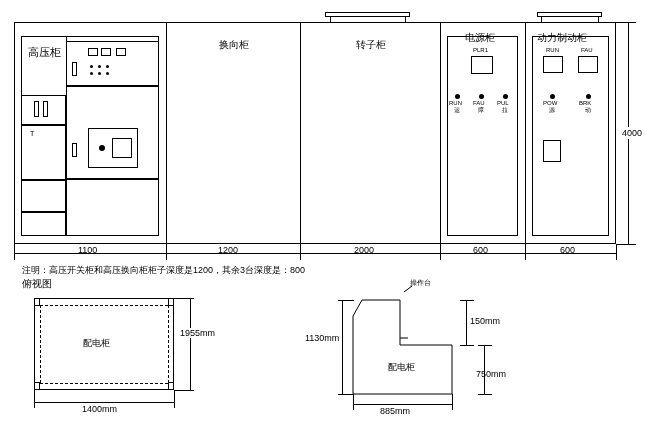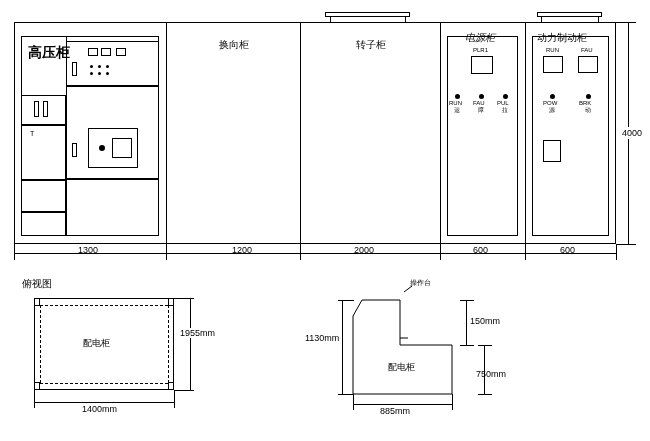--- a/index.html
+++ b/index.html
@@ -143,50 +143,51 @@
   <div class="lbl tiny" style="left:585px; top:107px;">动</div>
   <div class="box" style="left:543px; top:140px; width:18px; height:22px;"></div>
 
   <div class="box" style="left:325px; top:12px; width:85px; height:5px;"></div>
   <div class="line-v" style="left:330px; top:17px; height:5px;"></div>
   <div class="line-v" style="left:405px; top:17px; height:5px;"></div>
   <div class="box" style="left:537px; top:12px; width:65px; height:5px;"></div>
   <div class="line-v" style="left:541px; top:17px; height:5px;"></div>
   <div class="line-v" style="left:598px; top:17px; height:5px;"></div>
 
-  <div class="lbl" style="left:28px; top:47px; font-size:14px;font-weight:bold;">高压柜</div>
+  <div class="lbl" style="left:28px; top:47px; font-size:11px;">高压柜</div>
   <div class="lbl" style="left:219px; top:40px; font-size:10px;">换向柜</div>
   <div class="lbl" style="left:356px; top:40px; font-size:10px;">转子柜</div>
-  <div class="lbl" style="left:465px; top:33px; font-size:10px;font-style:italic;">电源柜</div>
+  <div class="lbl" style="left:465px; top:33px; font-size:10px;">电源柜</div>
   <div class="lbl" style="left:537px; top:33px; font-size:10px;">动力制动柜</div>
 
   <div class="line-v" style="left:14px; top:244px; height:16px;"></div>
   <div class="line-v" style="left:166px; top:244px; height:16px;"></div>
   <div class="line-v" style="left:300px; top:244px; height:16px;"></div>
   <div class="line-v" style="left:440px; top:244px; height:16px;"></div>
   <div class="line-v" style="left:525px; top:244px; height:16px;"></div>
   <div class="line-v" style="left:616px; top:244px; height:16px;"></div>
 
   <div class="line-h" style="left:14px; top:253px; width:152px;"></div>
   <div class="line-h" style="left:166px; top:253px; width:134px;"></div>
   <div class="line-h" style="left:300px; top:253px; width:140px;"></div>
   <div class="line-h" style="left:440px; top:253px; width:85px;"></div>
   <div class="line-h" style="left:525px; top:253px; width:91px;"></div>
 
-  <div class="lbl" style="left:78px; top:245px;">1300</div>
-  <div class="lbl" style="left:232px; top:245px;">1200</div>
+  <div class="lbl" style="left:78px; top:245px;">1100</div>
+  <div class="lbl" style="left:218px; top:245px;">1200</div>
   <div class="lbl" style="left:354px; top:245px;">2000</div>
   <div class="lbl" style="left:473px; top:245px;">600</div>
   <div class="lbl" style="left:560px; top:245px;">600</div>
 
   <div class="line-h" style="left:616px; top:22px; width:20px;"></div>
   <div class="line-h" style="left:616px; top:244px; width:20px;"></div>
   <div class="line-v" style="left:628px; top:22px; height:222px;"></div>
   <div class="lbl" style="left:622px; top:127px; background:#fff; padding:1px 0;">4000</div>
 
+  <div class="note" style="left:22px; top:264px;">注明：高压开关柜和高压换向柜柜子深度是1200，其余3台深度是：800</div>
 
   <div class="lbl" style="left:22px; top:279px; font-size:10px;">俯视图</div>
 
   <div class="box" style="left:34px; top:298px; width:140px; height:92px;"></div>
 
   <div class="dash-h" style="left:40px; top:305px; width:128px;"></div>
   <div class="dash-h" style="left:40px; top:383px; width:128px;"></div>
   <div class="dash-v" style="left:40px; top:305px; height:78px;"></div>
   <div class="dash-v" style="left:168px; top:305px; height:78px;"></div>
 

